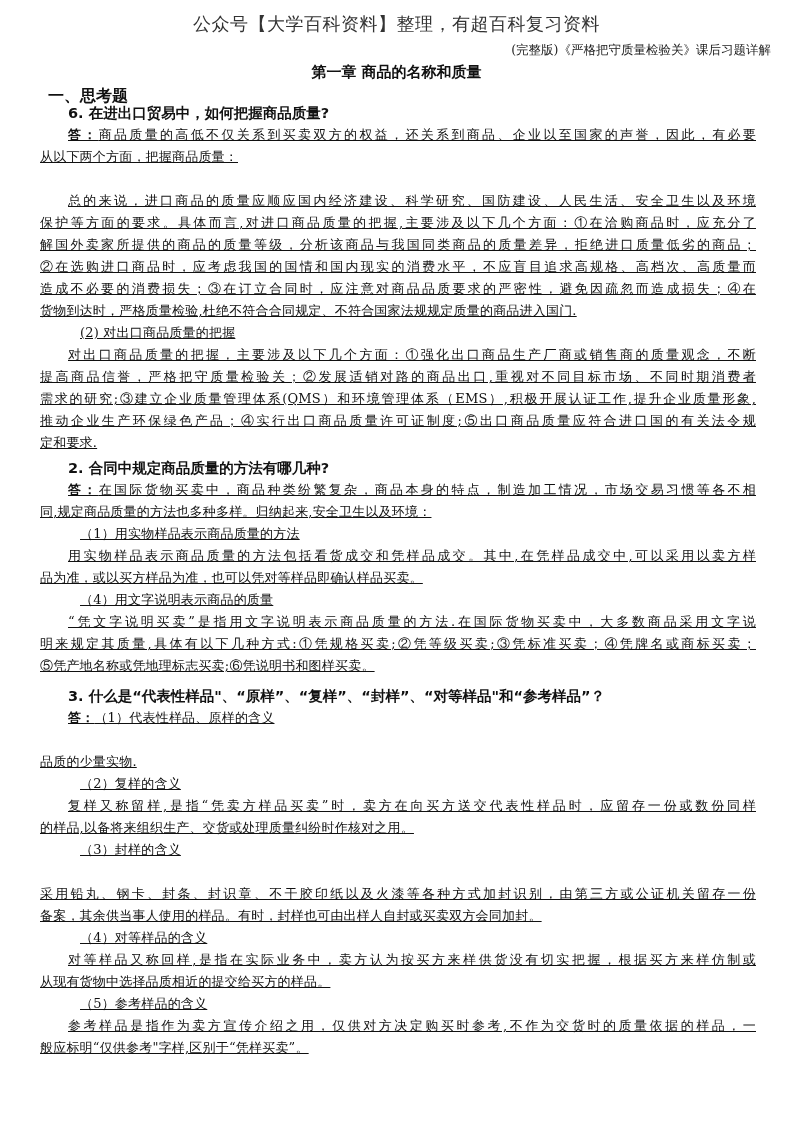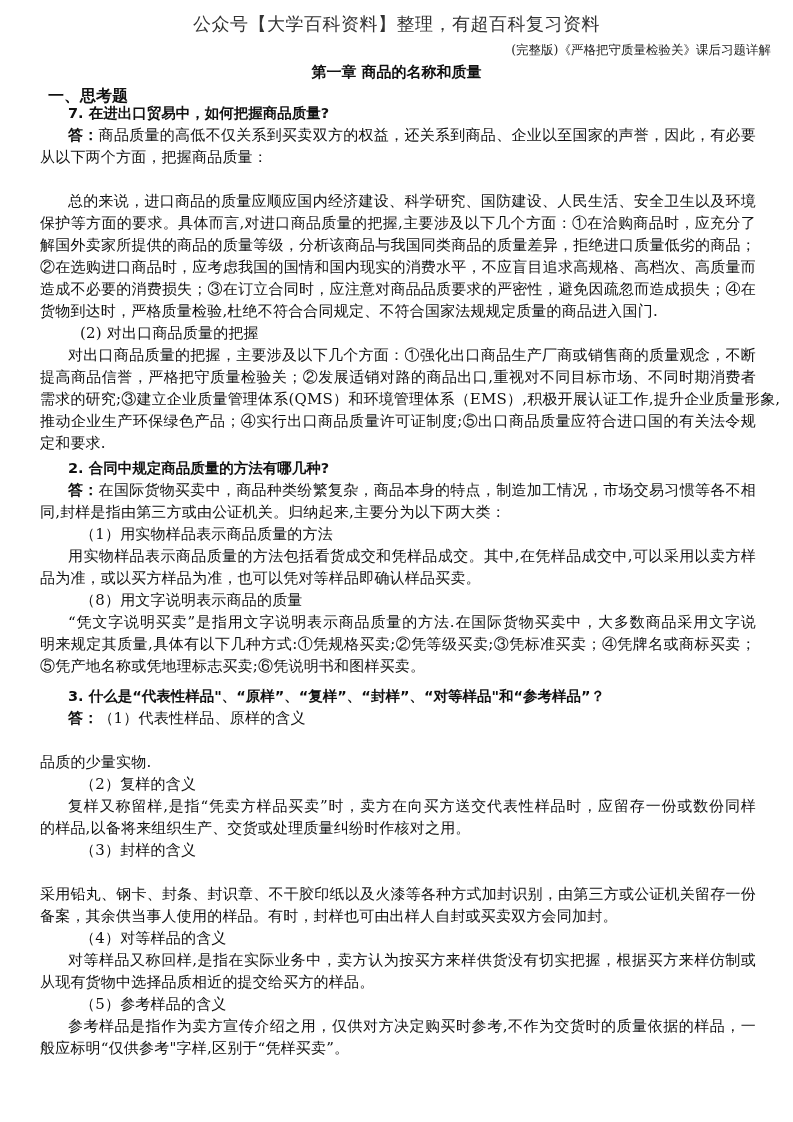--- a/index.html
+++ b/index.html
@@ -7,58 +7,58 @@
   .page { position: absolute; left: 0; top: 0; width: 793px; height: 1122px; }
   .banner { position: absolute; top: 12px; left: 0; width: 793px; text-align: center;
     font-family: "DejaVu Sans", sans-serif; font-size: 18px; color: #333; letter-spacing: 0.5px; }
   .subtitle { position: absolute; top: 42px; right: 22px; font-family: "DejaVu Serif", serif;
     font-size: 12.5px; color: #222; }
   .chapter { position: absolute; top: 63px; left: 0; width: 793px; text-align: center;
     font-family: "DejaVu Sans", sans-serif; font-size: 15px; font-weight: bold; }
   .h1 { position: absolute; left: 48px; font-family: "DejaVu Sans", sans-serif; font-size: 16px; font-weight: bold; }
   .q { position: absolute; left: 68px; font-family: "DejaVu Sans", sans-serif; font-size: 14.5px; font-weight: bold; }
   .line { position: absolute; left: 40px; width: 716px; font-family: "DejaVu Serif", serif;
-    font-size: 15px; line-height: 22px; white-space: nowrap; text-align: justify; text-align-last: justify; letter-spacing: 0.2px; }
+    font-size: 13px; line-height: 22px; white-space: nowrap; text-align: justify; text-align-last: justify; letter-spacing: 0.2px; text-decoration: underline; }
   .line.last { text-align-last: left; }
   .indent { left: 68px; width: 688px; }
   .sub { left: 80px; width: 676px; text-align-last: left; }
   .ans { font-family: "DejaVu Sans", sans-serif; font-weight: bold; }
 </style>
 </head>
 <body>
 
 <div class="page">
   <div class="banner">公众号【大学百科资料】整理，有超百科复习资料</div>
   <div class="subtitle">(完整版)《严格把守质量检验关》课后习题详解</div>
   <div class="chapter">第一章   商品的名称和质量</div>
   <div class="h1" style="top:86px">一、思考题</div>
 
-  <div class="q" style="top:104px">7. 在进出口贸易中，如何把握商品质量?</div>
+  <div class="q" style="top:104px">6. 在进出口贸易中，如何把握商品质量?</div>
   <div class="line indent" style="top:124px"><span class="ans">答：</span><span>商品质量的高低不仅关系到买卖双方的权益，还关系到商品、企业以至国家的声誉，因此，有必要</span></div>
   <div class="line last" style="top:146px">从以下两个方面，把握商品质量：</div>
   <div class="line indent" style="top:190px">总的来说，进口商品的质量应顺应国内经济建设、科学研究、国防建设、人民生活、安全卫生以及环境</div>
   <div class="line" style="top:212px">保护等方面的要求。具体而言,对进口商品质量的把握,主要涉及以下几个方面：①在洽购商品时，应充分了</div>
   <div class="line" style="top:256px">②在选购进口商品时，应考虑我国的国情和国内现实的消费水平，不应盲目追求高规格、高档次、高质量而</div>
   <div class="line" style="top:234px">解国外卖家所提供的商品的质量等级，分析该商品与我国同类商品的质量差异，拒绝进口质量低劣的商品；</div>
   <div class="line" style="top:278px">造成不必要的消费损失；③在订立合同时，应注意对商品品质要求的严密性，避免因疏忽而造成损失；④在</div>
   <div class="line last" style="top:300px">货物到达时，严格质量检验,杜绝不符合合同规定、不符合国家法规规定质量的商品进入国门.</div>
   <div class="line sub" style="top:322px">(2) 对出口商品质量的把握</div>
   <div class="line indent" style="top:344px">对出口商品质量的把握，主要涉及以下几个方面：①强化出口商品生产厂商或销售商的质量观念，不断</div>
   <div class="line" style="top:366px">提高商品信誉，严格把守质量检验关；②发展适销对路的商品出口,重视对不同目标市场、不同时期消费者</div>
   <div class="line" style="top:388px">需求的研究;③建立企业质量管理体系(QMS）和环境管理体系（EMS）,积极开展认证工作,提升企业质量形象,</div>
   <div class="line" style="top:410px">推动企业生产环保绿色产品；④实行出口商品质量许可证制度;⑤出口商品质量应符合进口国的有关法令规</div>
   <div class="line last" style="top:432px">定和要求.</div>
 
   <div class="q" style="top:459px">2. 合同中规定商品质量的方法有哪几种?</div>
   <div class="line indent" style="top:479px"><span class="ans">答：</span><span>在国际货物买卖中，商品种类纷繁复杂，商品本身的特点，制造加工情况，市场交易习惯等各不相</span></div>
-  <div class="line last" style="top:501px">同,封样是指由第三方或由公证机关。归纳起来,主要分为以下两大类：</div>
+  <div class="line last" style="top:501px">同,规定商品质量的方法也多种多样。归纳起来,安全卫生以及环境：</div>
   <div class="line sub" style="top:523px">（1）用实物样品表示商品质量的方法</div>
   <div class="line indent" style="top:545px">用实物样品表示商品质量的方法包括看货成交和凭样品成交。其中,在凭样品成交中,可以采用以卖方样</div>
   <div class="line last" style="top:567px">品为准，或以买方样品为准，也可以凭对等样品即确认样品买卖。</div>
-  <div class="line sub" style="top:589px">（8）用文字说明表示商品的质量</div>
+  <div class="line sub" style="top:589px">（4）用文字说明表示商品的质量</div>
   <div class="line indent" style="top:611px">“凭文字说明买卖”是指用文字说明表示商品质量的方法.在国际货物买卖中，大多数商品采用文字说</div>
   <div class="line" style="top:633px">明来规定其质量,具体有以下几种方式:①凭规格买卖;②凭等级买卖;③凭标准买卖；④凭牌名或商标买卖；</div>
   <div class="line last" style="top:655px">⑤凭产地名称或凭地理标志买卖;⑥凭说明书和图样买卖。</div>
 
   <div class="q" style="top:687px">3. 什么是“代表性样品"、“原样”、“复样”、“封样”、“对等样品"和“参考样品”？</div>
   <div class="line indent last" style="top:707px"><span class="ans">答：</span><span>（1）代表性样品、原样的含义</span></div>
   <div class="line last" style="top:751px">品质的少量实物.</div>
   <div class="line sub" style="top:773px">（2）复样的含义</div>
   <div class="line indent" style="top:795px">复样又称留样,是指“凭卖方样品买卖”时，卖方在向买方送交代表性样品时，应留存一份或数份同样</div>
   <div class="line last" style="top:817px">的样品,以备将来组织生产、交货或处理质量纠纷时作核对之用。</div>

